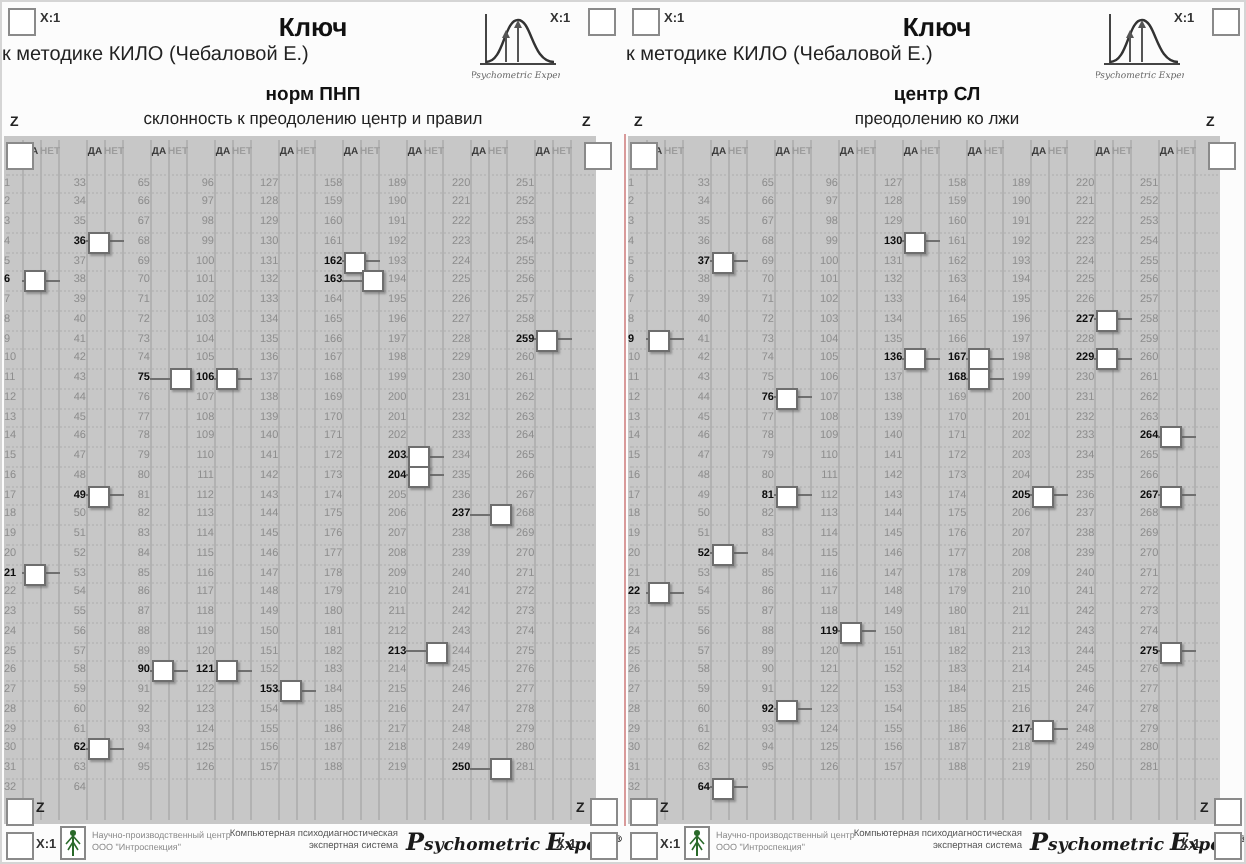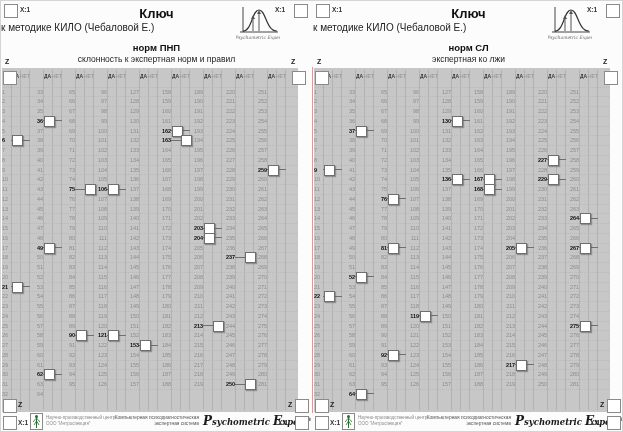--- a/index.html
+++ b/index.html
@@ -54,21 +54,21 @@
       <line x1="7" y1="28" x2="7" y2="3" stroke="#444" stroke-width="1"></line>
       <path d="M7 27 C 16 27, 16 6, 23 6 C 30 6, 30 27, 41 27" fill="none" stroke="#333" stroke-width="1.2"></path>
       <line x1="17" y1="27" x2="17" y2="14" stroke="#555" stroke-width="1"></line>
       <path d="M17 11 l-2 4 h4 z" fill="#555"></path>
       <line x1="23" y1="27" x2="23" y2="9" stroke="#555" stroke-width="1"></line>
       <path d="M23 6 l-2 4 h4 z" fill="#555"></path>
       <text x="23" y="35" text-anchor="middle" font-size="4.5" font-style="italic" fill="#666" font-family="DejaVu Serif, serif">Psychometric Expert</text>
     </svg>
 
     <div class="scale-title">норм ПНП</div>
-    <div class="scale-desc">склонность к экспертная норм и правил</div>
+    <div class="scale-desc">склонность к преодолению центр и правил</div>
 
     <span class="zlabel" style="left:4px;top:57px;">Z</span>
     <span class="zlabel" style="left:290px;top:57px;">Z</span>
 
     <div class="grid-bg"></div>
     <div class="grid-host">
         <div class="hline" style="left:2px;top:85.5px;width:294px;"></div>
         <div class="hline" style="left:2px;top:95.25px;width:294px;"></div>
         <div class="hline" style="left:2px;top:105px;width:294px;"></div>
         <div class="hline" style="left:2px;top:114.75px;width:294px;"></div>
@@ -505,22 +505,22 @@
       <line x1="4" y1="28" x2="42" y2="28" stroke="#444" stroke-width="1"></line>
       <line x1="7" y1="28" x2="7" y2="3" stroke="#444" stroke-width="1"></line>
       <path d="M7 27 C 16 27, 16 6, 23 6 C 30 6, 30 27, 41 27" fill="none" stroke="#333" stroke-width="1.2"></path>
       <line x1="17" y1="27" x2="17" y2="14" stroke="#555" stroke-width="1"></line>
       <path d="M17 11 l-2 4 h4 z" fill="#555"></path>
       <line x1="23" y1="27" x2="23" y2="9" stroke="#555" stroke-width="1"></line>
       <path d="M23 6 l-2 4 h4 z" fill="#555"></path>
       <text x="23" y="35" text-anchor="middle" font-size="4.5" font-style="italic" fill="#666" font-family="DejaVu Serif, serif">Psychometric Expert</text>
     </svg>
 
-    <div class="scale-title">норм СЛ</div>
-    <div class="scale-desc">экспертная ко лжи</div>
+    <div class="scale-title">центр СЛ</div>
+    <div class="scale-desc">преодолению ко лжи</div>
 
     <span class="zlabel" style="left:4px;top:57px;">Z</span>
     <span class="zlabel" style="left:290px;top:57px;">Z</span>
 
     <div class="grid-bg"></div>
     <div class="grid-host">
         <div class="hline" style="left:2px;top:85.5px;width:294px;"></div>
         <div class="hline" style="left:2px;top:95.25px;width:294px;"></div>
         <div class="hline" style="left:2px;top:105px;width:294px;"></div>
         <div class="hline" style="left:2px;top:114.75px;width:294px;"></div>

